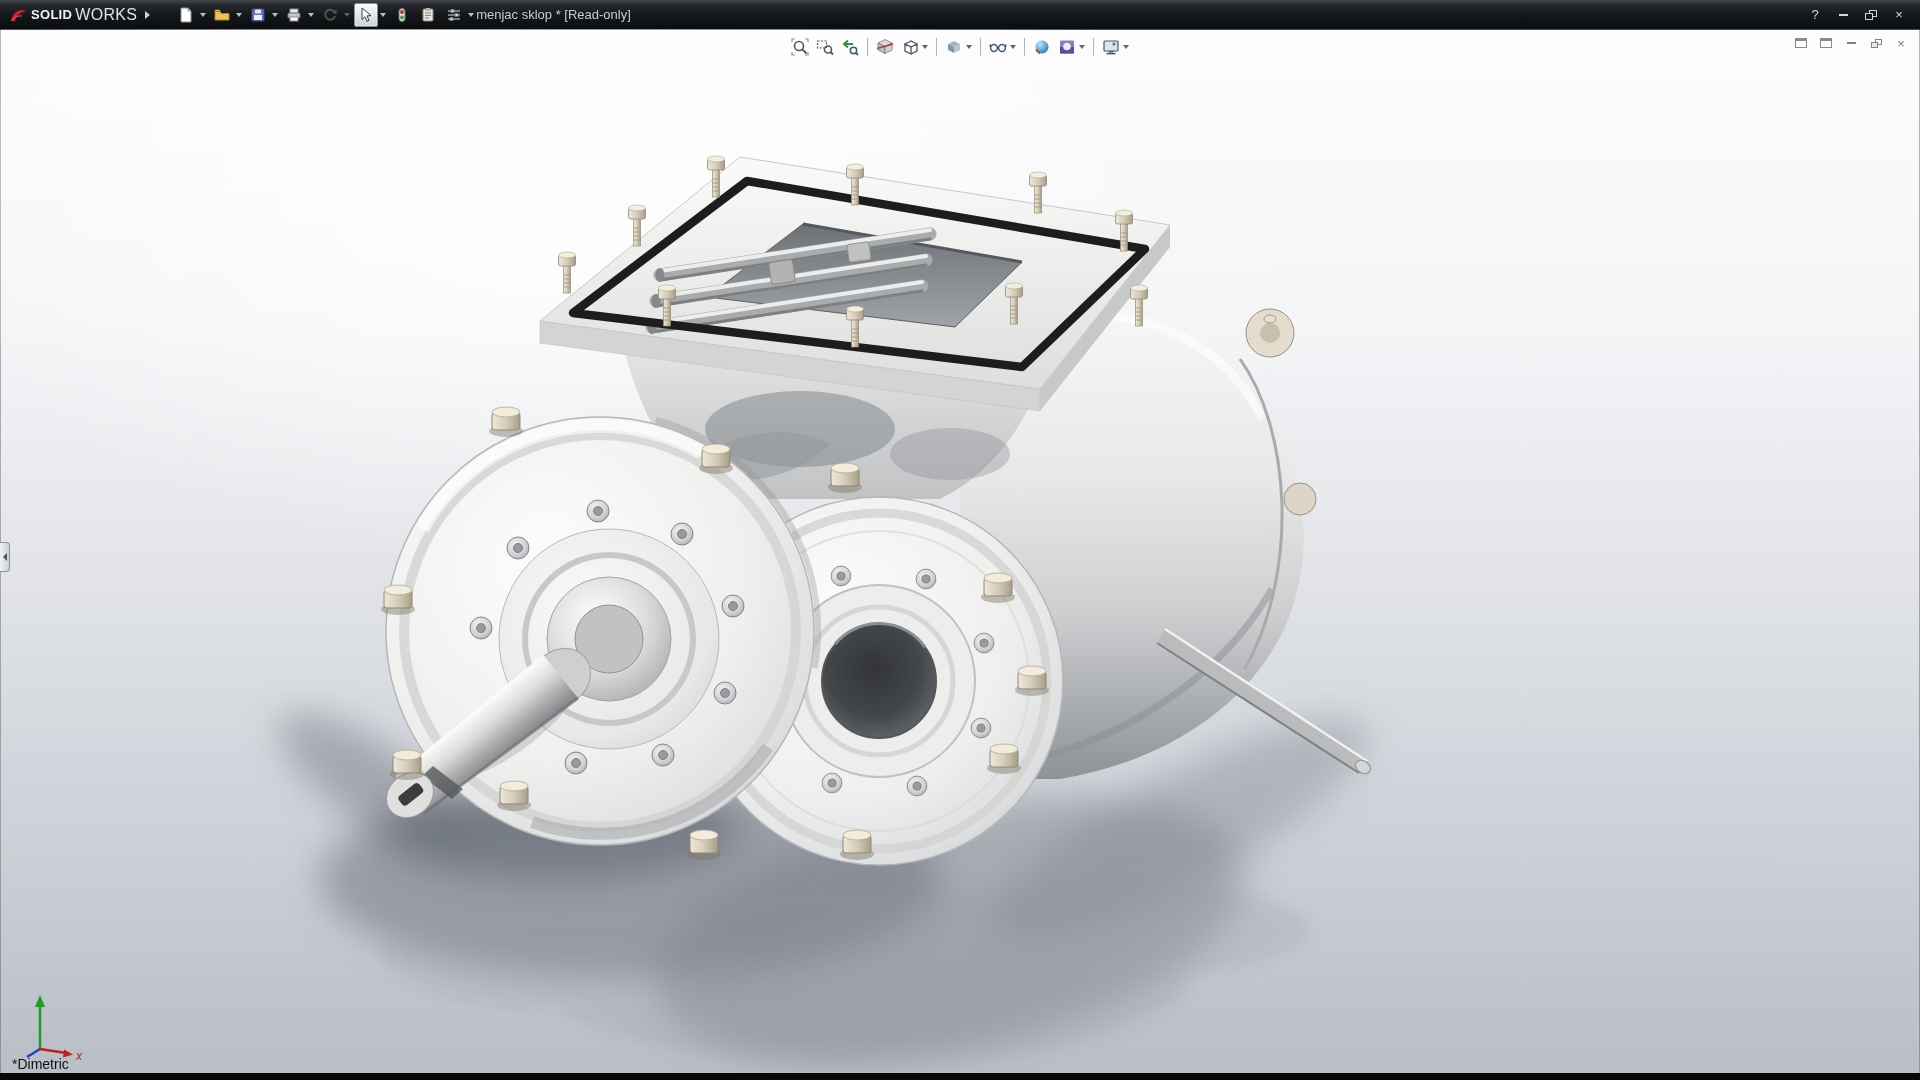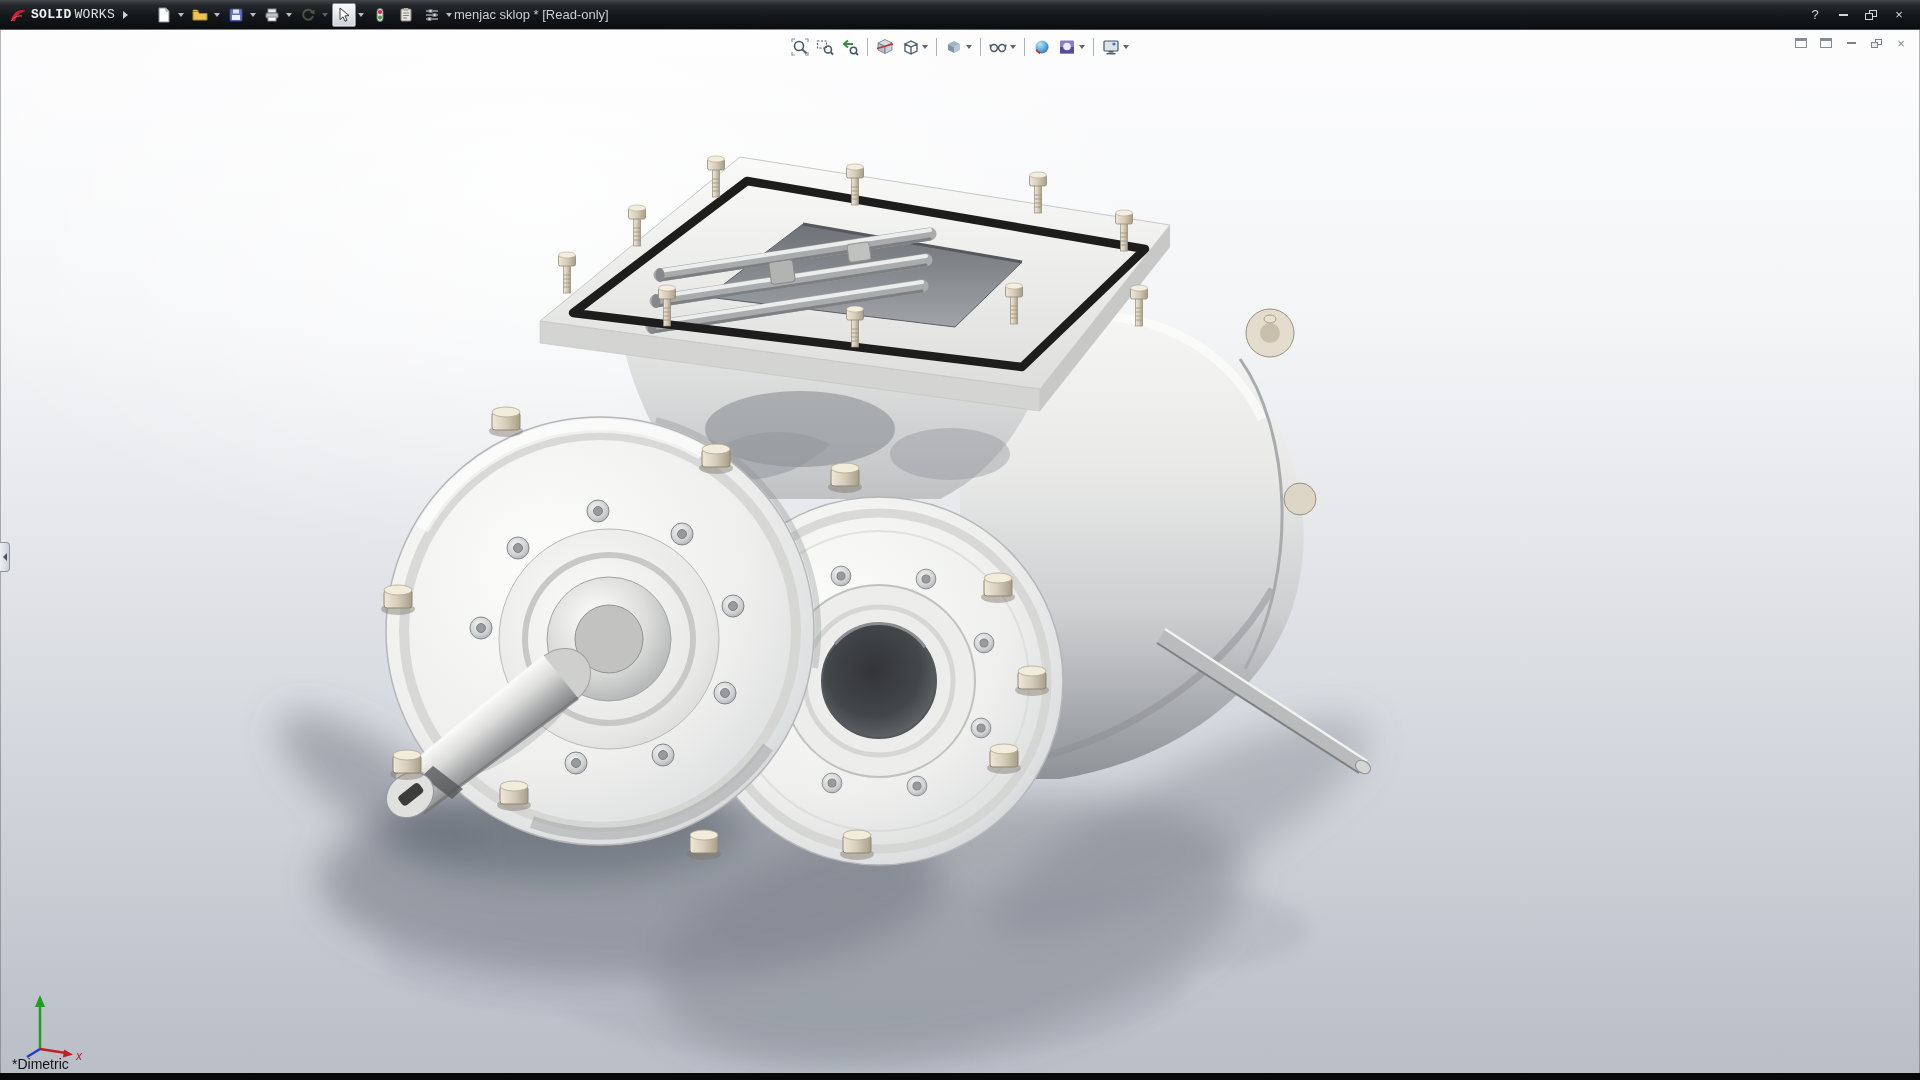--- a/index.html
+++ b/index.html
@@ -9,23 +9,23 @@
     font-family:"Liberation Sans", sans-serif;
     background:#000;
   }
 
   
   .titlebar {
     position:relative; height:29px;
     background:linear-gradient(180deg,#43484e 0%,#24282c 18%,#14171a 55%,#0b0d0f 100%);
     display:flex; align-items:center; color:#d5d8db;
   }
-  .brand { display:flex; align-items:center; gap:3px; padding:0 8px 0 8px;font-family:Liberation Mono, monospace; }
+  .brand { display:flex; align-items:center; gap:3px; padding:0 8px 0 8px; }
   .brand-solid { font-weight:bold; font-size:13px; letter-spacing:.3px; color:#f0f2f4; }
-  .brand-works { font-size:13px; letter-spacing:.3px; color:#dfe2e5; font-weight:normal; }
+  .brand-works { font-size:16px; letter-spacing:.3px; color:#dfe2e5; font-weight:normal; }
   .menu-arrow { width:0; height:0; border-top:4px solid transparent; border-bottom:4px solid transparent; border-left:5px solid #cdd1d5; margin-left:5px; }
 
   .tb { display:flex; align-items:center; gap:2px; margin-left:16px; }
   .tb-btn { display:flex; align-items:center; }
   .tb-btn.disabled { opacity:.42; }
   .tb-ic { width:24px; height:24px; display:flex; align-items:center; justify-content:center; border-radius:2px; }
   .tb-ic.pressed { background:linear-gradient(#fbfcfd,#cdd1d6); border:1px solid #878c92; box-shadow:inset 0 0 2px #fff; }
   .tb-dd { width:10px; height:24px; display:flex; align-items:center; justify-content:center; }
   .dd { width:0; height:0; border-left:3.5px solid transparent; border-right:3.5px solid transparent; border-top:4px solid #b9bec4; }
 

